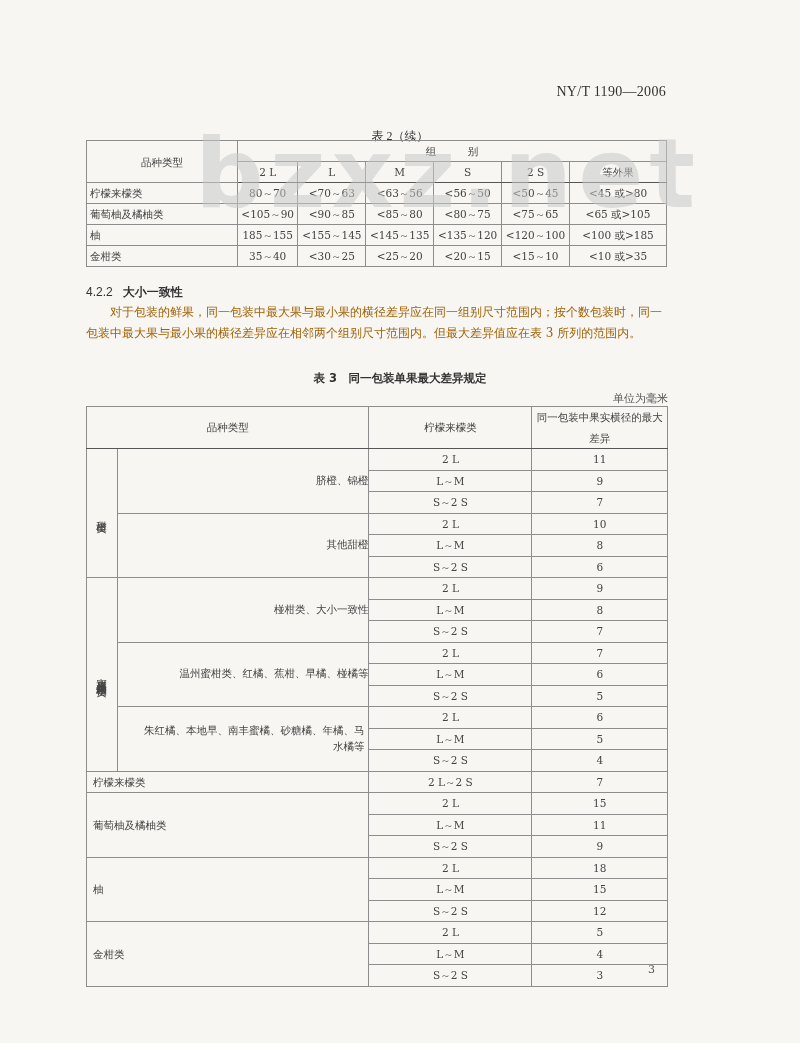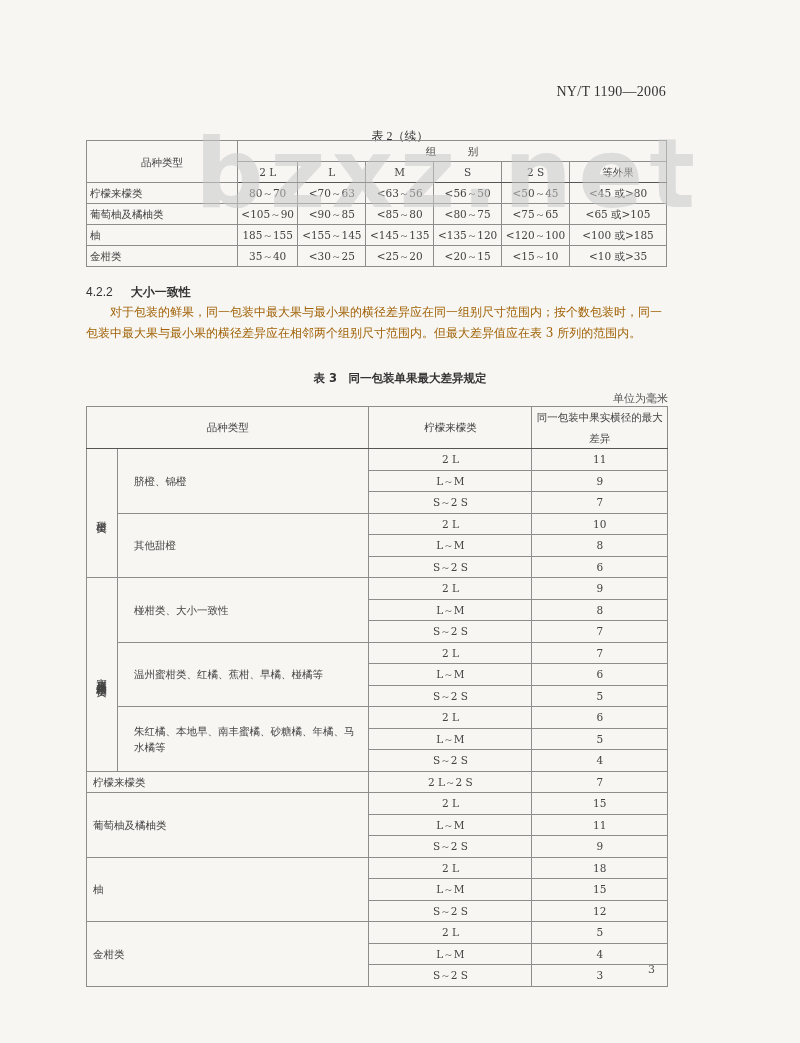--- a/index.html
+++ b/index.html
@@ -12,26 +12,26 @@
   .cap3{top:371px;font-weight:bold;font-family:"DejaVu Sans",sans-serif;font-size:11.5px;}
   .unit{position:absolute;right:132px;top:391px;font-size:11px;color:#555;}
   table{border-collapse:collapse;position:absolute;font-size:10.5px;color:#444;}
   td,th{border:1px solid #8d8d8d;font-weight:normal;padding:0;text-align:center;height:20px;line-height:20px;}
   #t2{left:86px;top:140px;width:581px;border:1.5px solid #555;}
   #t2 td.left{text-align:left;padding-left:3px;}
   #t2 tr.hdr td{border-bottom:1.5px solid #555;}
   #t3{left:86px;top:406px;width:582px;border:1.5px solid #555;}
   #t3 td{height:20.5px;line-height:20.5px;}
   #t3 td.left{text-align:left;padding-left:6px;}
-  #t3 td.sub{text-align:left;padding-left:16px;line-height:16px;}
+  #t3 td.sub{text-align:right;padding-left:16px;line-height:16px;font-family:Liberation Serif, serif;}
   #t3 td.vert{width:30px;line-height:14px;padding:0 6px;writing-mode:vertical-rl;text-orientation:upright;letter-spacing:1px;}
   #t3 tr.hdr td{border-bottom:1.5px solid #555;}
   .section{position:absolute;left:86px;top:284px;font-size:12px;color:#333;}
   .section .num{font-family:"Liberation Sans",sans-serif;}
-  .section .title{font-weight:bold;font-family:"DejaVu Sans",sans-serif;margin-left:18px;}
+  .section .title{font-weight:bold;font-family:"DejaVu Sans",sans-serif;margin-left:10px;}
   .para{position:absolute;left:86px;top:302px;width:582px;font-size:12px;line-height:21px;color:#a16207;text-indent:24px;}
   .watermark{position:absolute;left:195px;top:118px;font-family:"DejaVu Sans",sans-serif;font-weight:bold;
        font-size:96px;color:rgba(200,200,200,0.55);letter-spacing:6px;pointer-events:none;}
   .pagenum{position:absolute;left:648px;top:963px;font-size:11px;color:#555;}
 </style>
 </head>
 <body>
 
 <div class="std-code">NY/T 1190—2006</div>
 

